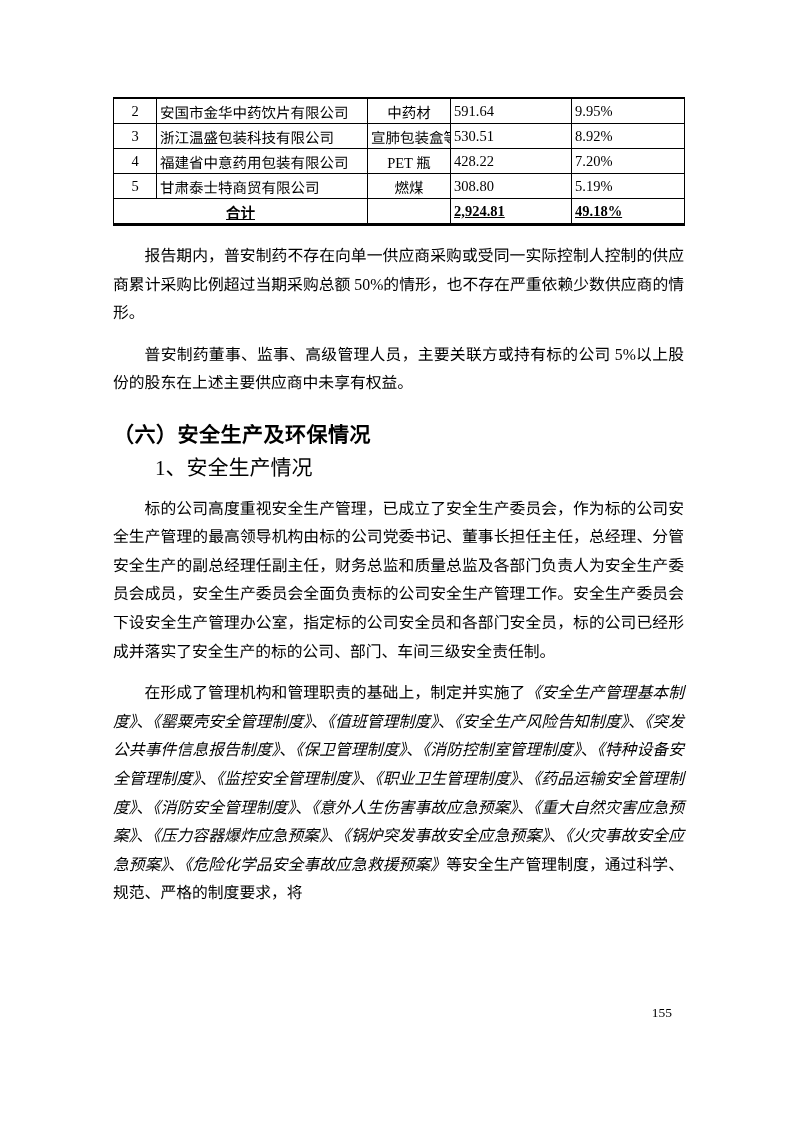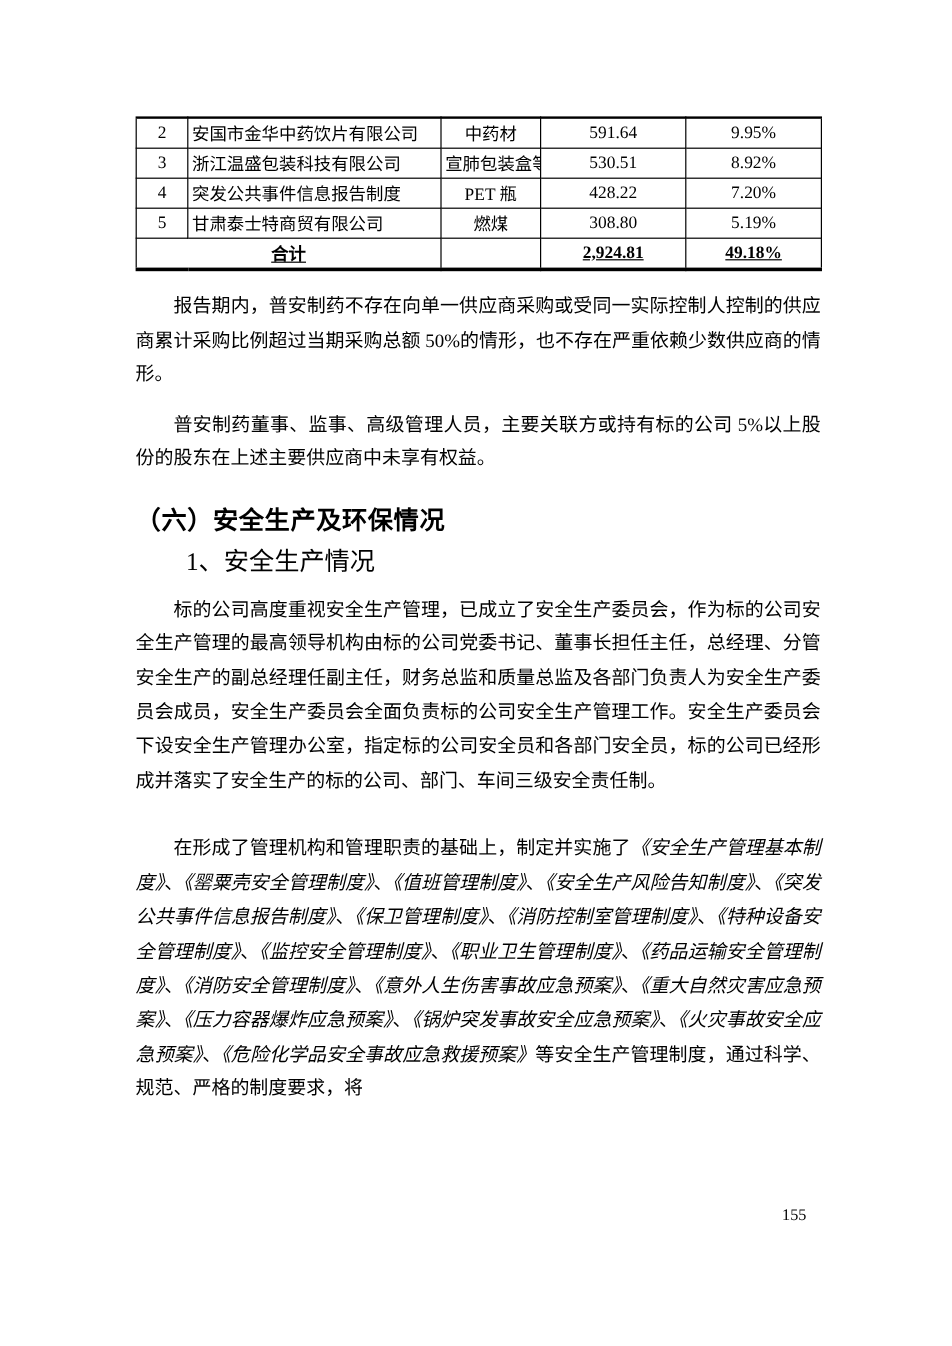--- a/index.html
+++ b/index.html
@@ -32,33 +32,33 @@
   table.supplier-table { border-top: 2.5px solid #000; border-bottom: 3px solid #000; }
   table.supplier-table td {
     border: 1px solid #000;
     height: 24px;
     padding: 0 3px;
     overflow: hidden;
     white-space: nowrap;
   }
   td.cell-center { text-align: center; }
   td.cell-left   { text-align: left; padding-left: 6px; font-family: Liberation Serif, serif; }
-  td.cell-right  { text-align: center; padding-right: 3px; }
+  td.cell-right  { text-align: left; padding-right: 3px; }
   tr.total-row td { font-weight: bold; text-decoration: underline; }
 
   
   p.doc {
     margin: 0 0 13px 0;
     font-size: 15.8px;
     line-height: 28.6px;
     text-align: justify;
     text-indent: 2em;
   }
   #p1 { margin-top: 16px; }
-  #p3 { margin-bottom: 28px; }
+  #p3 { margin-bottom: 13px; }
   #p4 { margin-bottom: 12px; }
 
   .section-heading {
     margin: 22px 0 4px 0;
     font-family: "Liberation Sans", "DejaVu Sans", sans-serif;
     font-weight: bold;
     font-size: 21px;
     line-height: 30px;
     letter-spacing: 0.5px;
   }
@@ -103,21 +103,21 @@
           </tr>
           <tr>
             <td class="cell-center">3</td>
             <td class="cell-left">浙江温盛包装科技有限公司</td>
             <td class="cell-center">宣肺包装盒等</td>
             <td class="cell-right">530.51</td>
             <td class="cell-right">8.92%</td>
           </tr>
           <tr>
             <td class="cell-center">4</td>
-            <td class="cell-left">突发公共事件信息报告制度</td>
+            <td class="cell-left">福建省中意药用包装有限公司</td>
             <td class="cell-center">PET 瓶</td>
             <td class="cell-right">428.22</td>
             <td class="cell-right">7.20%</td>
           </tr>
           <tr>
             <td class="cell-center">5</td>
             <td class="cell-left">甘肃泰士特商贸有限公司</td>
             <td class="cell-center">燃煤</td>
             <td class="cell-right">308.80</td>
             <td class="cell-right">5.19%</td>

